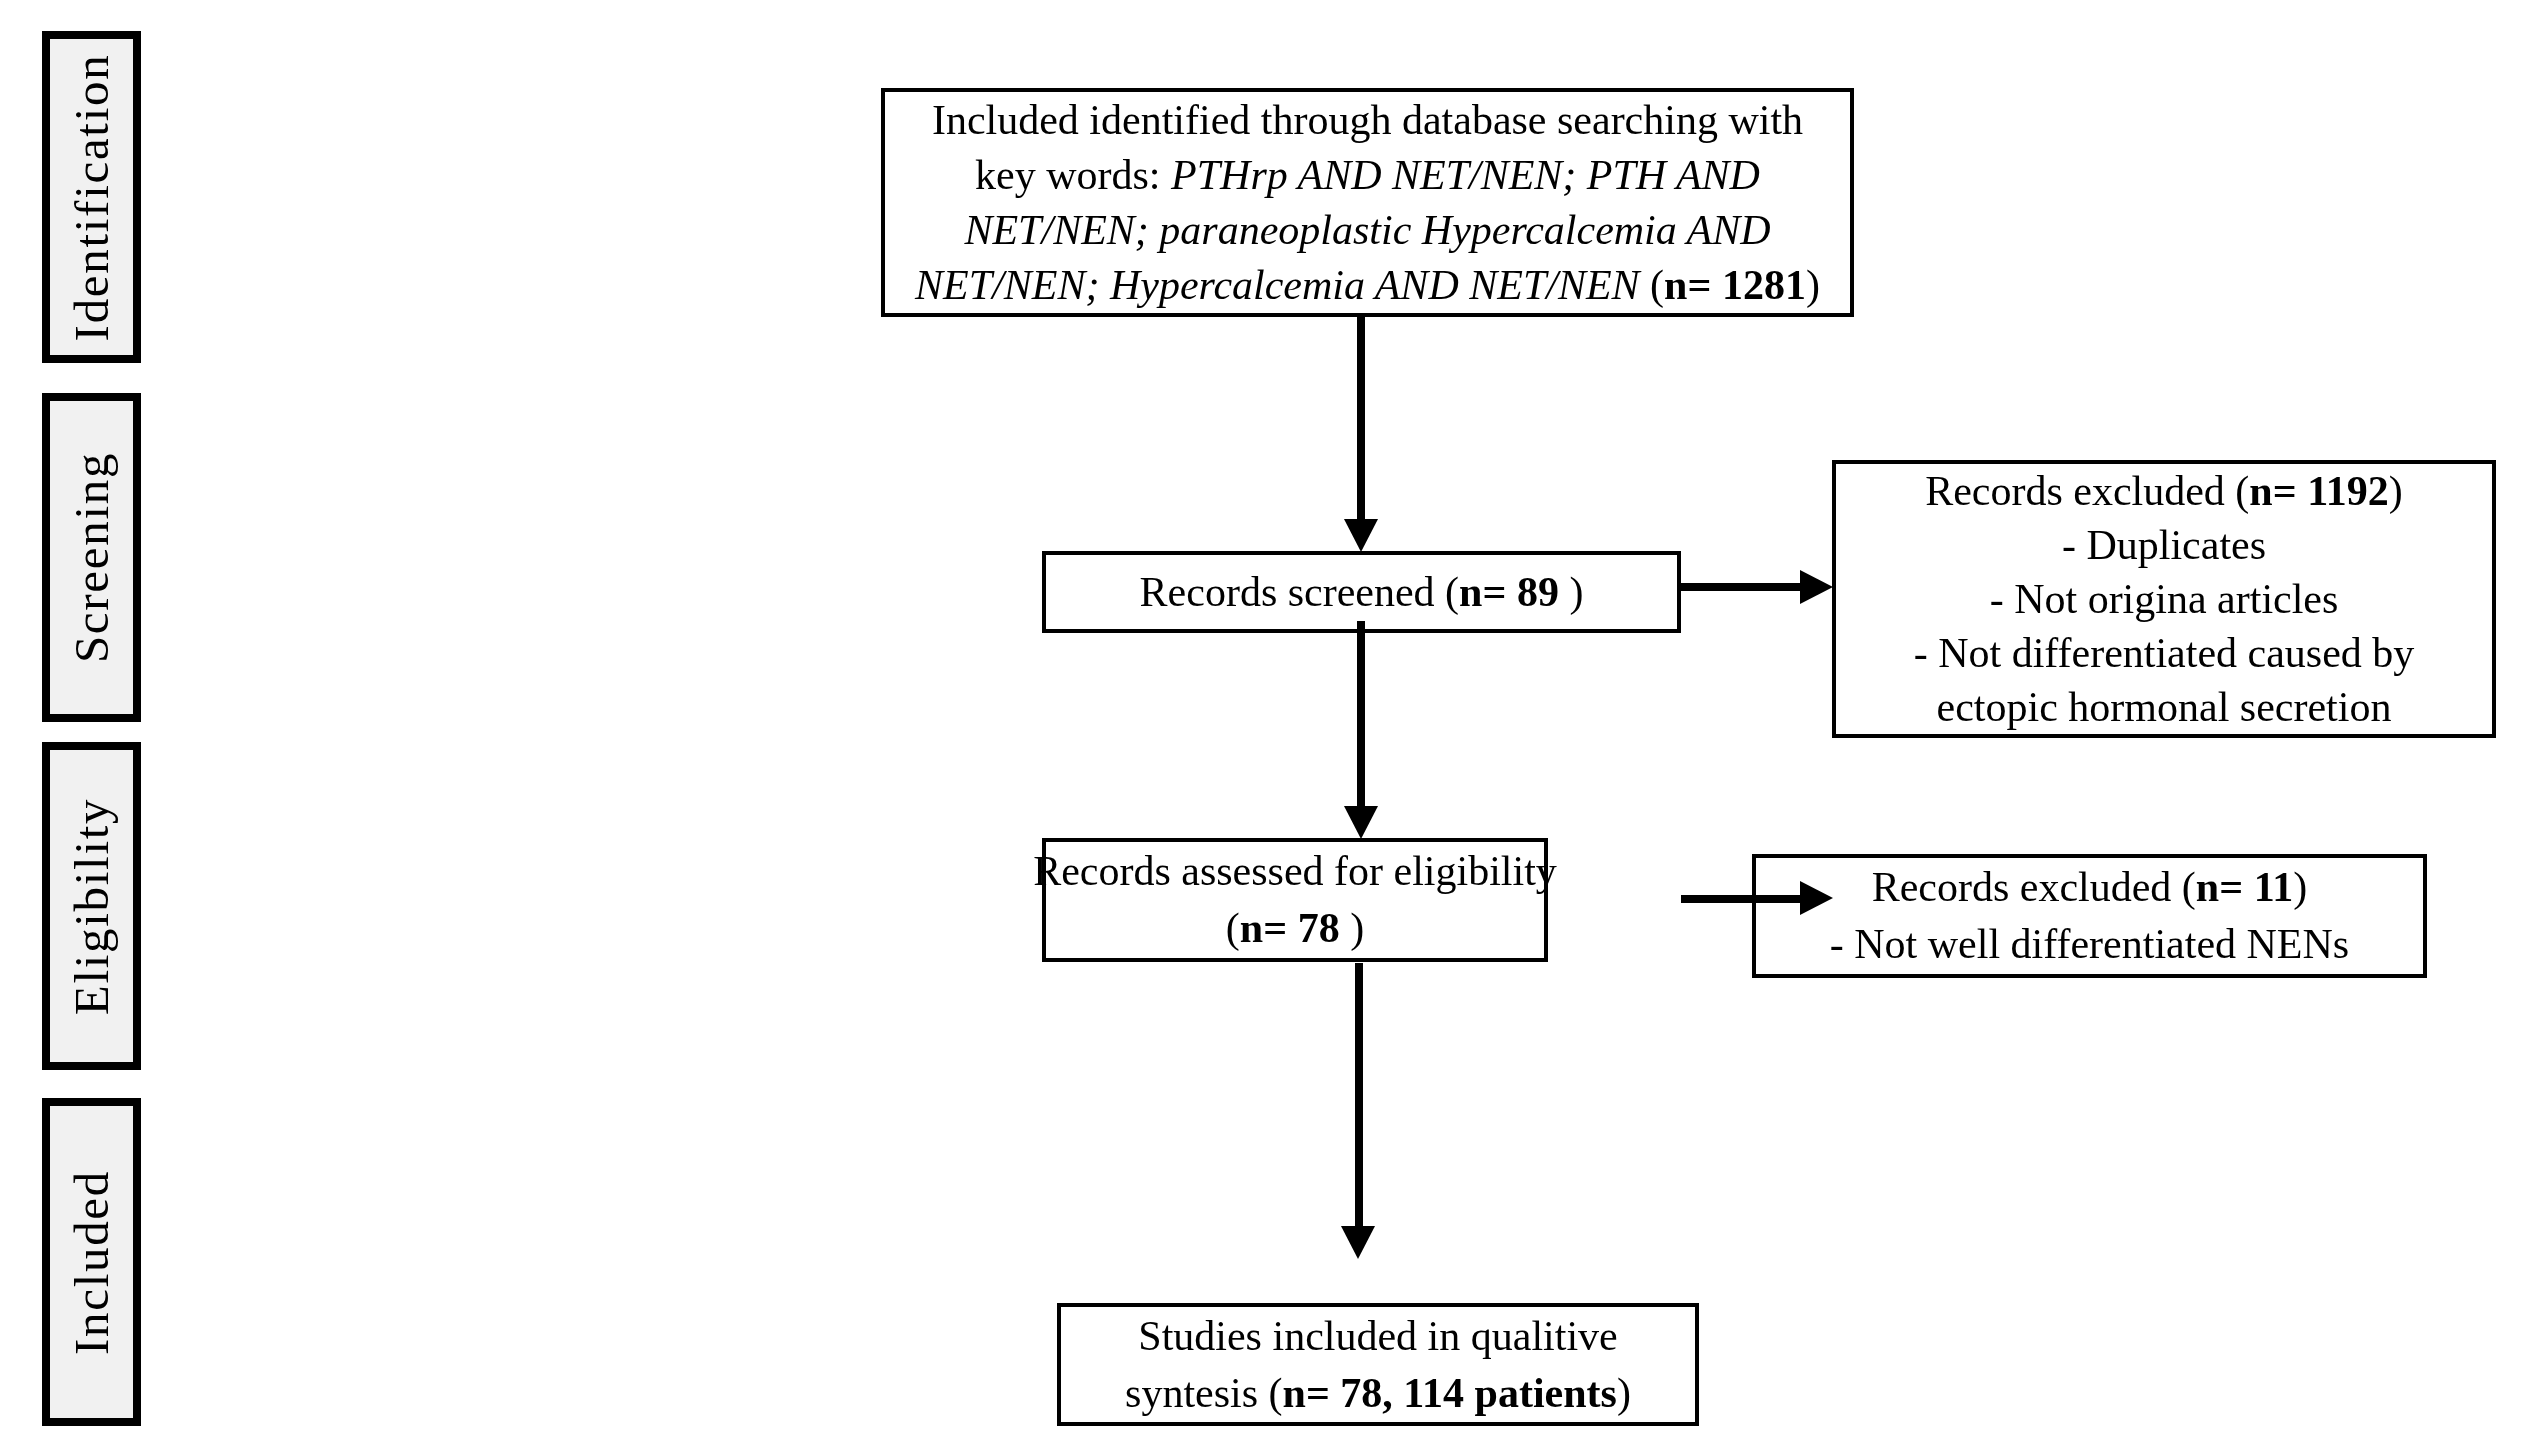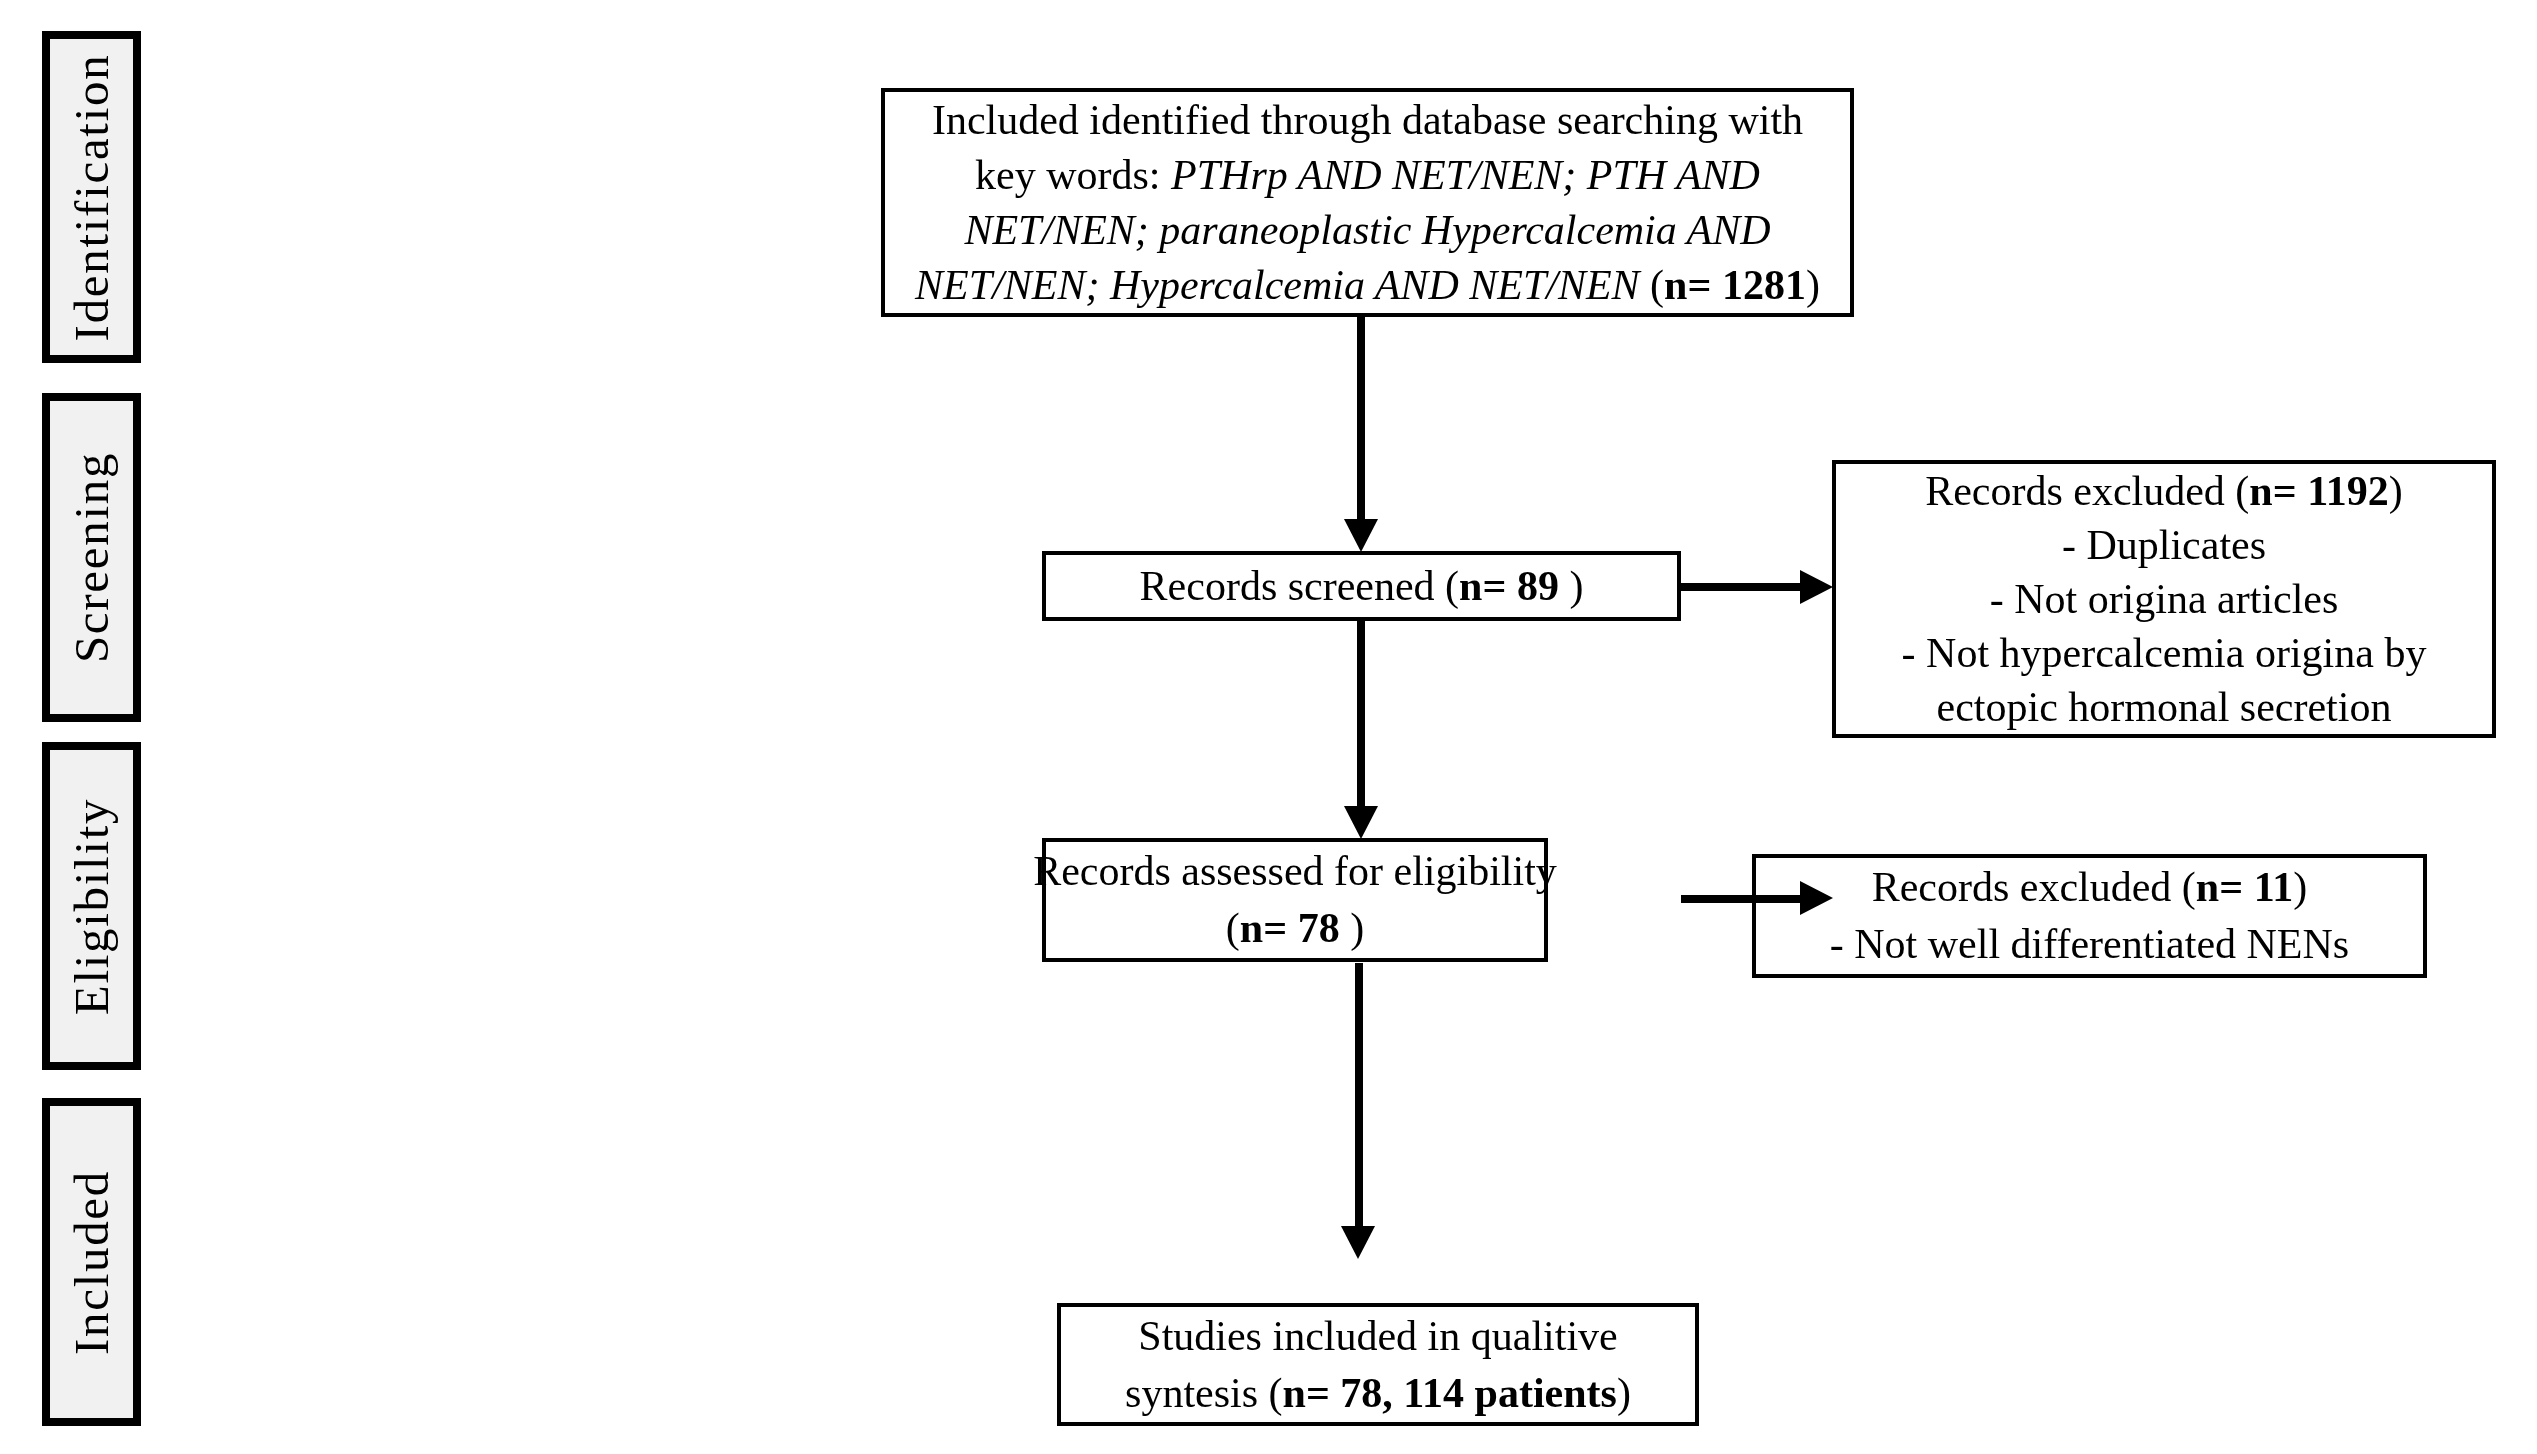--- a/index.html
+++ b/index.html
@@ -48,21 +48,21 @@
     justify-content: center;
     text-align: center;
     font-size: 42px;
   }
   .fbox .line { white-space: nowrap; }
   .it { font-style: italic; }
   .bd { font-weight: bold; }
 
   #box-identified           { left: 881px; top: 88px;  width: 973px; height: 229px; }
   #box-identified .line     { line-height: 55px; }
-  #box-screened             { left: 1042px; top: 551px;  width: 639px; height: 70px; }
+  #box-screened             { left: 1042px; top: 551px;  width: 639px; height: 82px; }
   #box-excluded-screening   { left: 1832px; top: 460px;  width: 664px; height: 278px; }
   #box-excluded-screening .line { line-height: 54px; }
   #box-assessed             { left: 1042px; top: 838px; width: 506px; height: 124px; }
   #box-assessed .line       { line-height: 57px; }
   #box-excluded-eligibility { left: 1752px; top: 854px; width: 675px; height: 124px; }
   #box-excluded-eligibility .line { line-height: 57px; }
   #box-included             { left: 1057px; top: 1303px; width: 642px; height: 123px; }
   #box-included .line       { line-height: 57px; }
 
   
@@ -113,21 +113,21 @@
       <div class="line"><span class="it">NET/NEN; paraneoplastic Hypercalcemia AND</span></div>
       <div class="line"><span class="it">NET/NEN; Hypercalcemia AND NET/NEN </span><span>(</span><span class="bd">n= 1281</span><span>)</span></div>
     </div>
   <div class="fbox" id="box-screened">
       <div class="line"><span>Records screened (</span><span class="bd">n= 89</span><span> )</span></div>
     </div>
   <div class="fbox" id="box-excluded-screening">
       <div class="line"><span>Records excluded (</span><span class="bd">n= 1192</span><span>)</span></div>
       <div class="line"><span>- Duplicates</span></div>
       <div class="line"><span>- Not origina articles</span></div>
-      <div class="line"><span>- Not hypercalcemia origina by</span></div>
+      <div class="line"><span>- Not differentiated caused by</span></div>
       <div class="line"><span>ectopic hormonal secretion</span></div>
     </div>
   <div class="fbox" id="box-assessed">
       <div class="line"><span>Records assessed for eligibility</span></div>
       <div class="line"><span>(</span><span class="bd">n= 78</span><span> )</span></div>
     </div>
   <div class="fbox" id="box-excluded-eligibility">
       <div class="line"><span>Records excluded (</span><span class="bd">n= 11</span><span>)</span></div>
       <div class="line"><span>- Not well differentiated NENs</span></div>
     </div>

